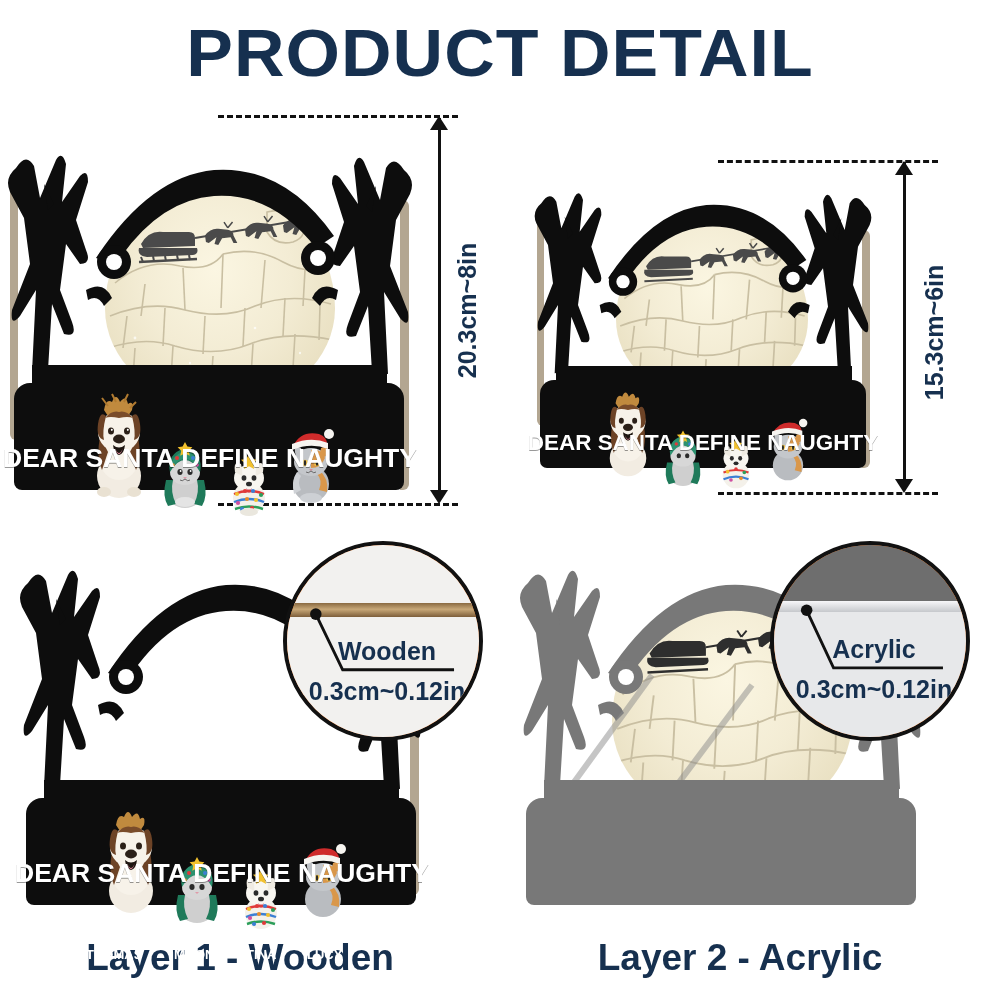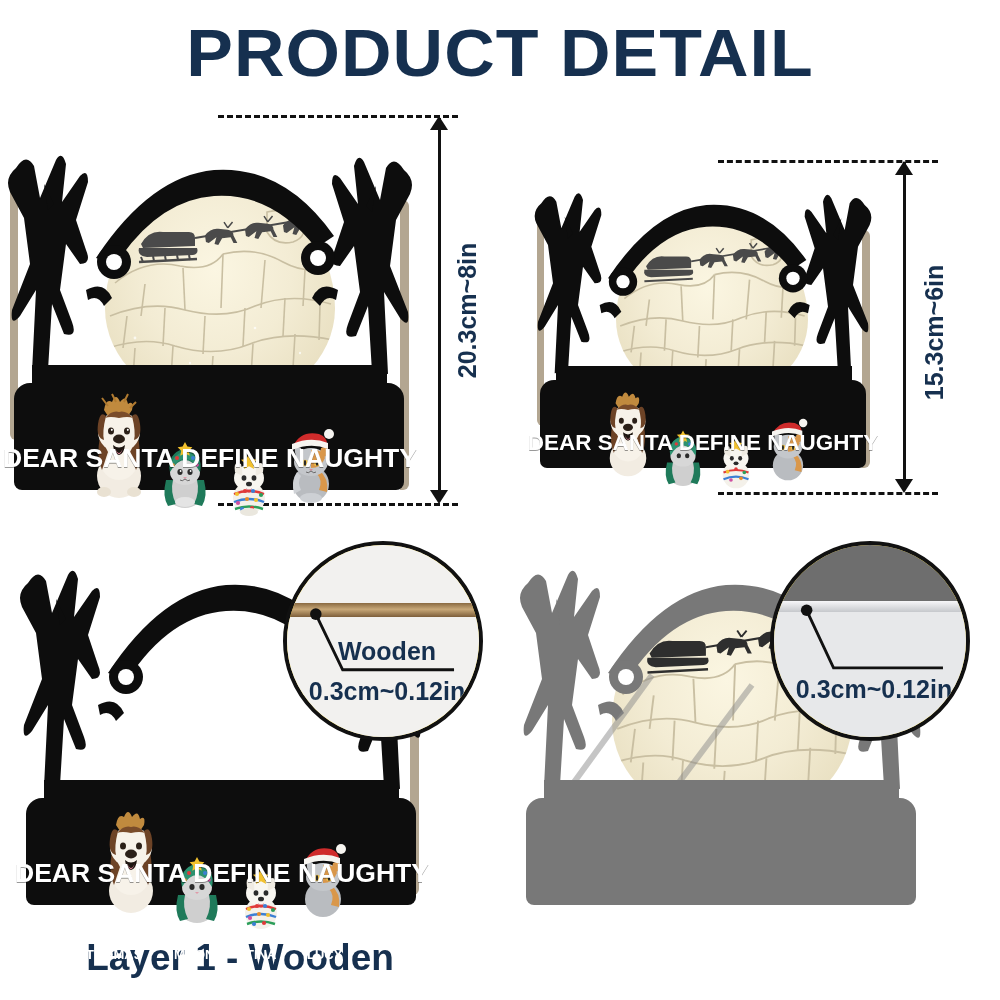--- a/index.html
+++ b/index.html
@@ -101,21 +101,21 @@
     white-space: nowrap;
     transform-origin: center center;
   }
 
   
   .callout {
     position: absolute;
     border-radius: 50%;
     border: 4px solid #111111;
     overflow: hidden;
-    background: #fde047;
+    background: #f97316;
   }
   .callout .co-top { position: absolute; left: 0; width: 100%; }
   .co-label {
     position: absolute;
     color: #16304f;
     font-weight: bold;
     font-family: "Liberation Sans", sans-serif;
     white-space: nowrap;
     text-align: center;
   }
@@ -733,18 +733,20 @@
   </div>
 
   <div class="callout" style="left:770px; top:541px; width:200px; height:200px; z-index:20;">
     <div class="co-top" style="top:0; height:58px; background:#6e6e6e;"></div>
     <div class="co-top" style="top:56px; height:11px; background:linear-gradient(#f7f7f9,#dcdde0 55%,#c6c8cc);"></div>
     <div class="co-top" style="top:67px; height:133px; background:#e7e8ea;"></div>
     <svg style="position:absolute; inset:0; width:100%; height:100%;" viewBox="0 0 200 200">
       <path d="M34 68 L62 128 L176 128" stroke="#111" stroke-width="3" fill="none"></path>
       <circle cx="34" cy="68" r="6" fill="#111"></circle>
     </svg>
+    <div class="co-label" style="left:0; top:90px; width:200px; font-size:25px;">Acrylic</div>
     <div class="co-label" style="left:0; top:130px; width:200px; font-size:25px;">0.3cm~0.12in</div>
   </div>
 
   <div class="layer-caption" style="left:40px; top:937px; width:400px;">Layer 1 - Wooden</div>
+  <div class="layer-caption" style="left:540px; top:937px; width:400px;">Layer 2 - Acrylic</div>
 
 </div>
 
 </body></html>

